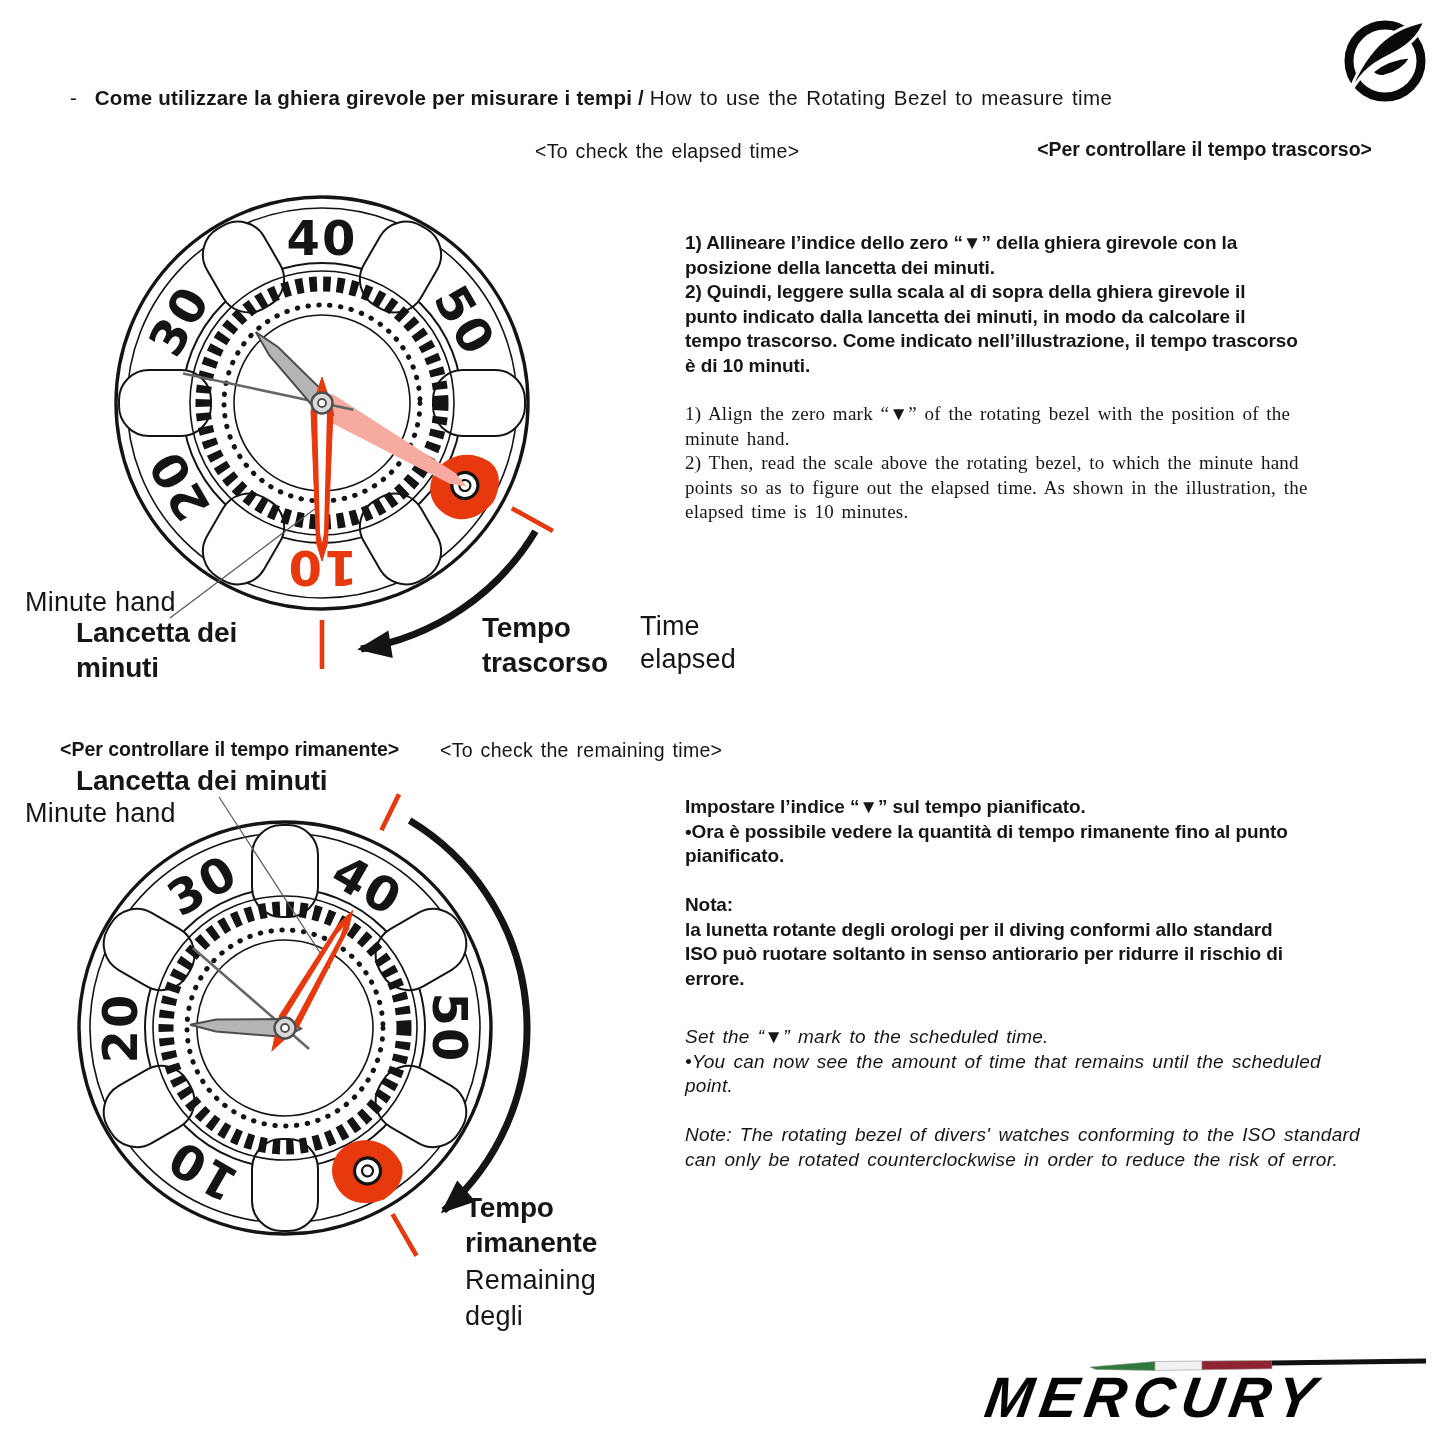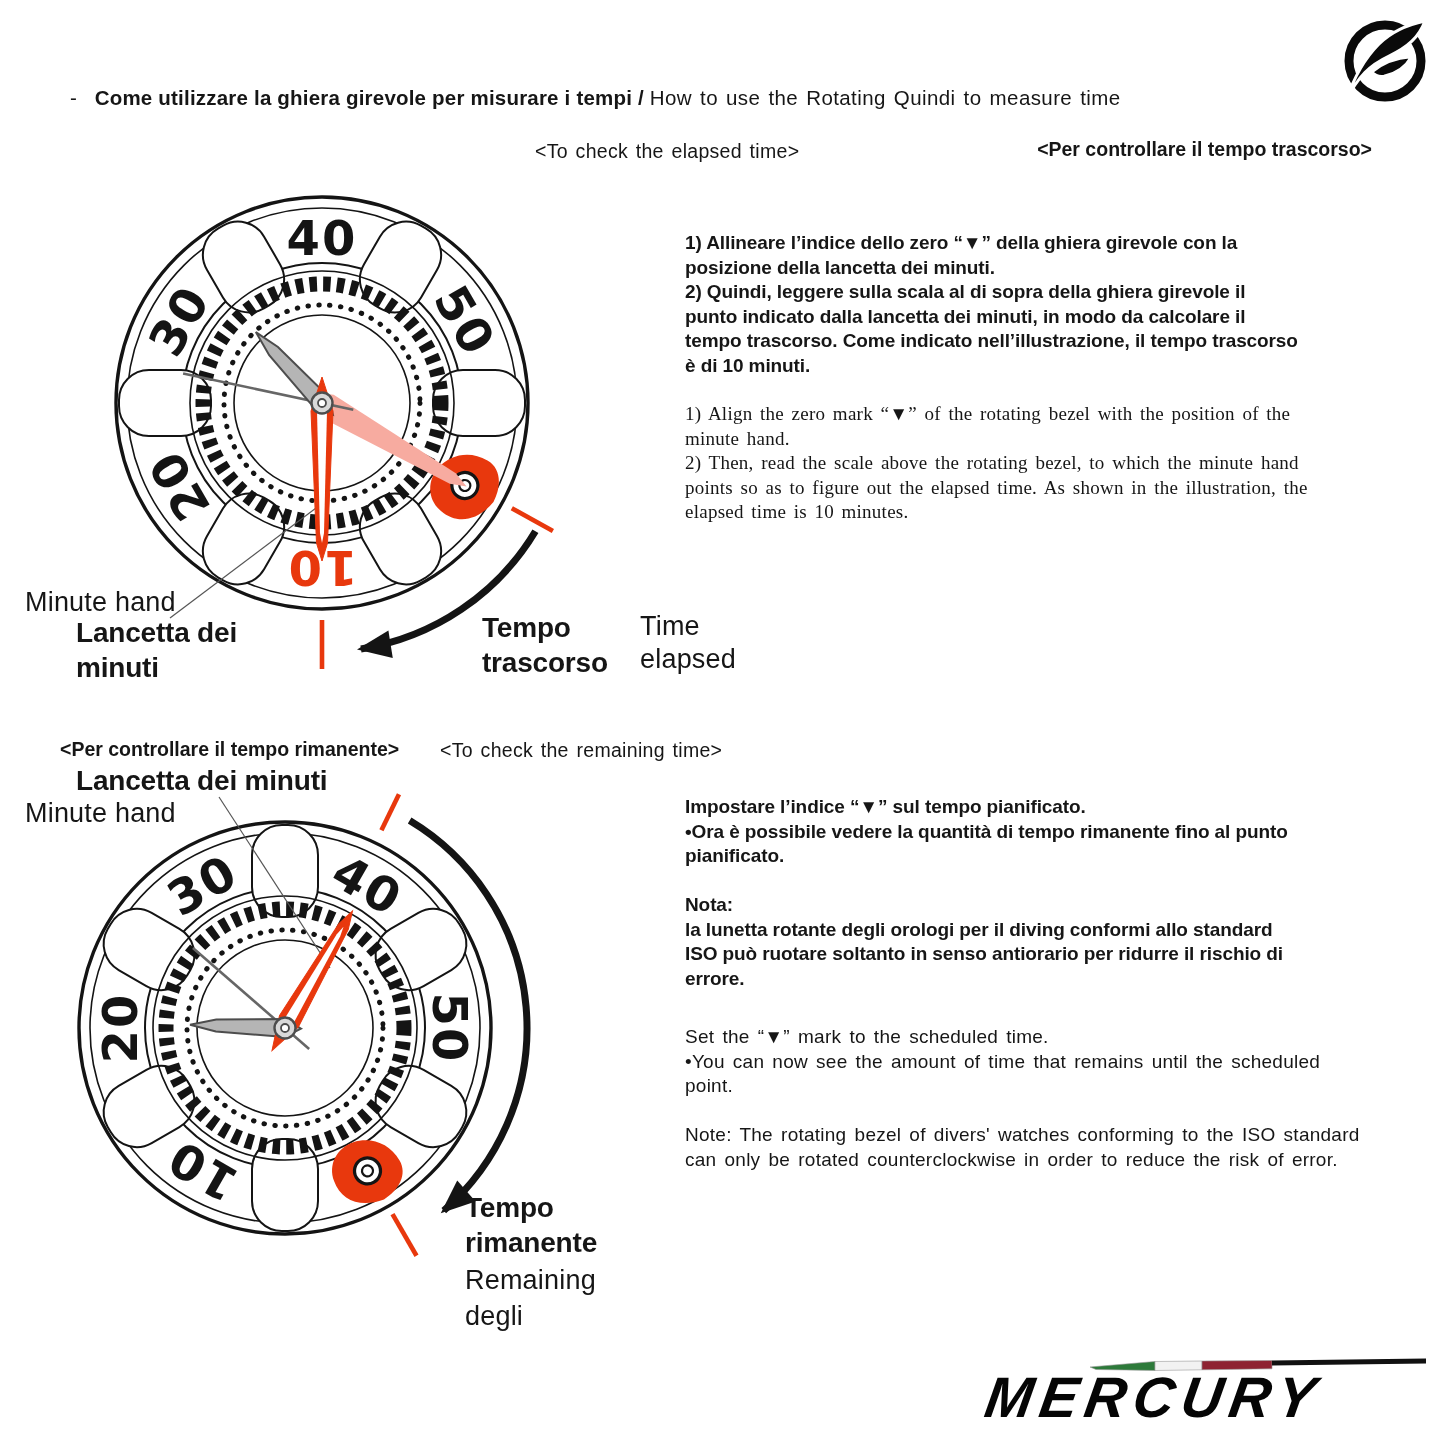--- a/index.html
+++ b/index.html
@@ -30,21 +30,21 @@
 
 <svg class="abs" style="left:1332px;top:6px;" width="105" height="105" viewBox="0 0 105 105">
   <circle cx="53" cy="55" r="36" fill="none" stroke="#0a0a0a" stroke-width="9"></circle>
   <path d="M14,95 C26,70 38,59 57,50 C76,41 87,31 93,15 C74,19 59,26 47,38 C34,51 22,71 14,95 Z" fill="#0a0a0a" stroke="#ffffff" stroke-width="3"></path>
   <path d="M40,66 C52,56 64,52 79,51 C74,60 65,67 52,70 C47,71 43,69 40,66 Z" fill="#0a0a0a" stroke="#ffffff" stroke-width="2.5"></path>
 </svg>
 
 <div class="abs title" style="left:70px;top:86px;width:1300px;">
   <span>-</span>&nbsp;&nbsp;
   <span class="b">Come utilizzare la ghiera girevole per misurare i tempi /</span>
-  <span class="en">How to use the Rotating Quindi to measure time</span>
+  <span class="en">How to use the Rotating Bezel to measure time</span>
 </div>
 
 <div class="abs hdg" style="left:72px;top:138px;width:1300px;text-align:right;">
   <span class="b">&lt;Per controllare il tempo trascorso&gt;</span>
   <span class="en" style="position:absolute;left:463px;top:2px;">&lt;To check the elapsed time&gt;</span>
 </div>
 
 <svg class="abs" style="left:57px;top:160px;" width="512" height="520" viewBox="0 0 512 520" id="watch1-svg">
     <circle cx="265" cy="243" r="206" fill="#fff" stroke="#141414" stroke-width="3.4"></circle>
     <circle cx="265" cy="243" r="195" fill="none" stroke="#141414" stroke-width="1.6"></circle>
@@ -167,21 +167,21 @@
   </svg>
 
 <div class="abs it-block pre" style="left:685px;top:795px;">Impostare l’indice “▼” sul tempo pianificato.
 •Ora è possibile vedere la quantità di tempo rimanente fino al punto
 pianificato.
 
 Nota:
 la lunetta rotante degli orologi per il diving conformi allo standard
 ISO può ruotare soltanto in senso antiorario per ridurre il rischio di
 errore.</div>
-<div class="abs en-block pre" style="left:685px;top:1025px;">Set the “▼” mark to the scheduled time.
+<div class="abs en-block pre" style="left:685px;top:1025px;font-style:italic;">Set the “▼” mark to the scheduled time.
 •You can now see the amount of time that remains until the scheduled
 point.
 
 Note: The rotating bezel of divers' watches conforming to the ISO standard
 can only be rotated counterclockwise in order to reduce the risk of error.</div>
 
 <div class="abs lbl-b pre" style="left:465px;top:1190px;">Tempo
 rimanente</div>
 <div class="abs lbl pre" style="left:465px;top:1262px;line-height:36px;">Remaining
 degli</div>

